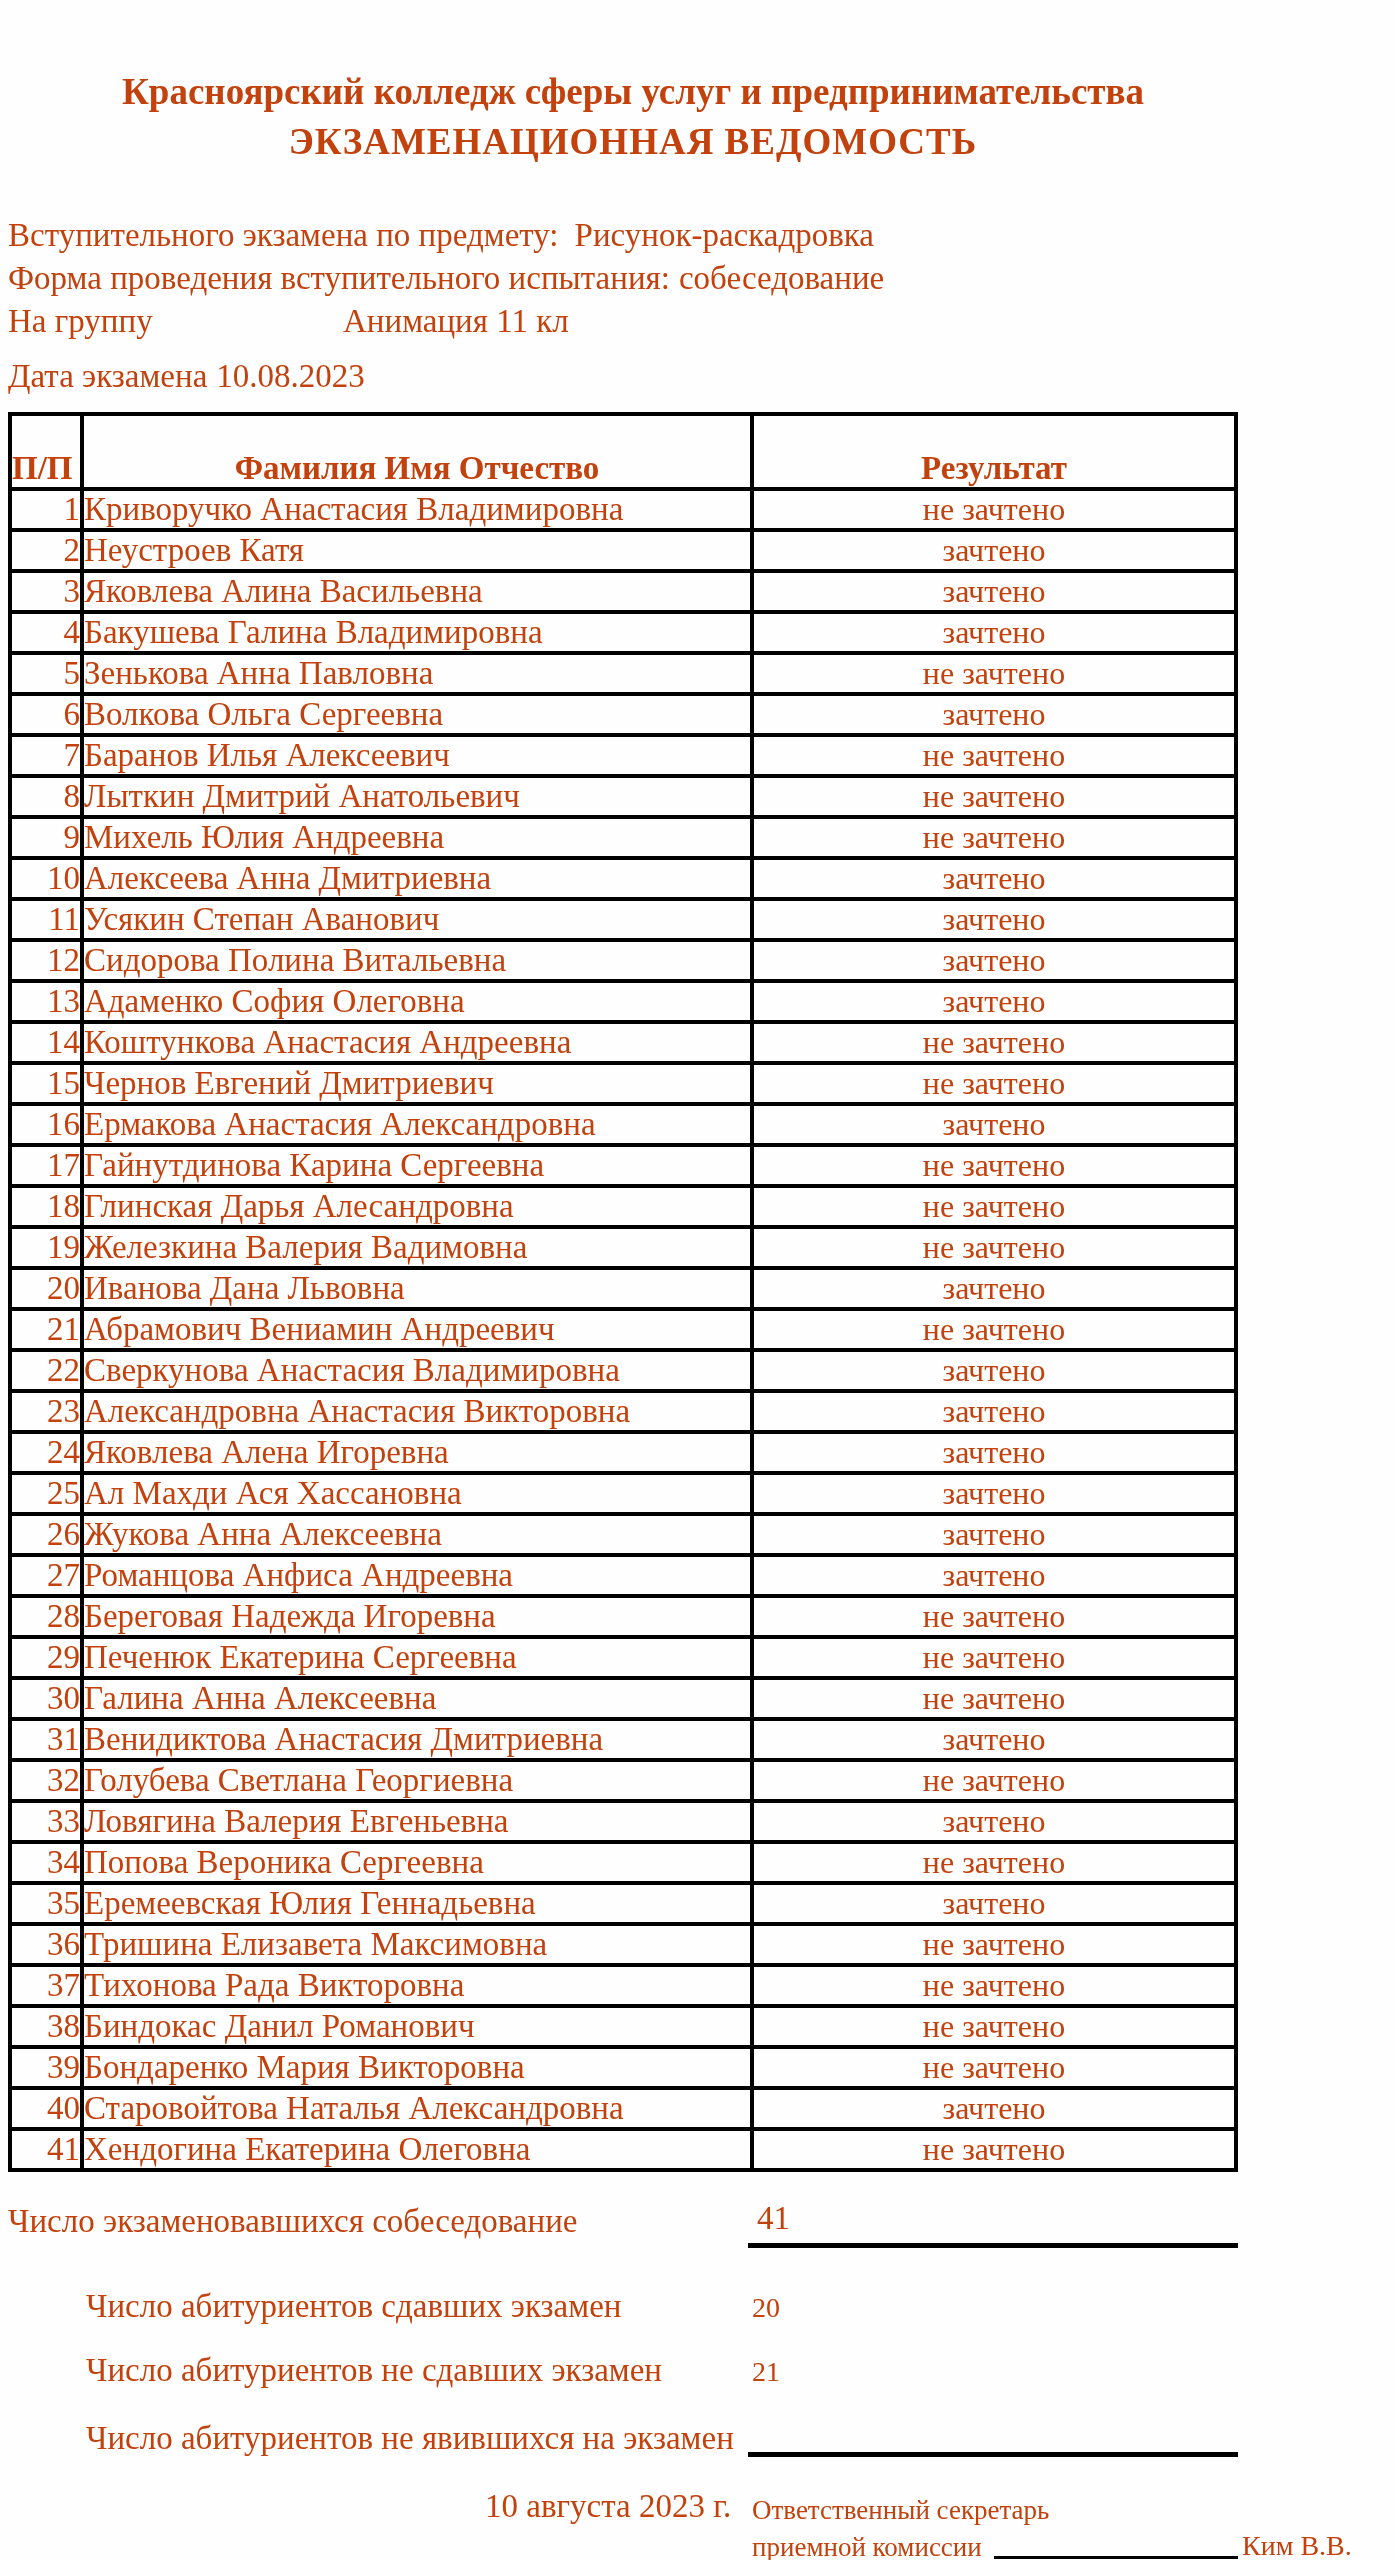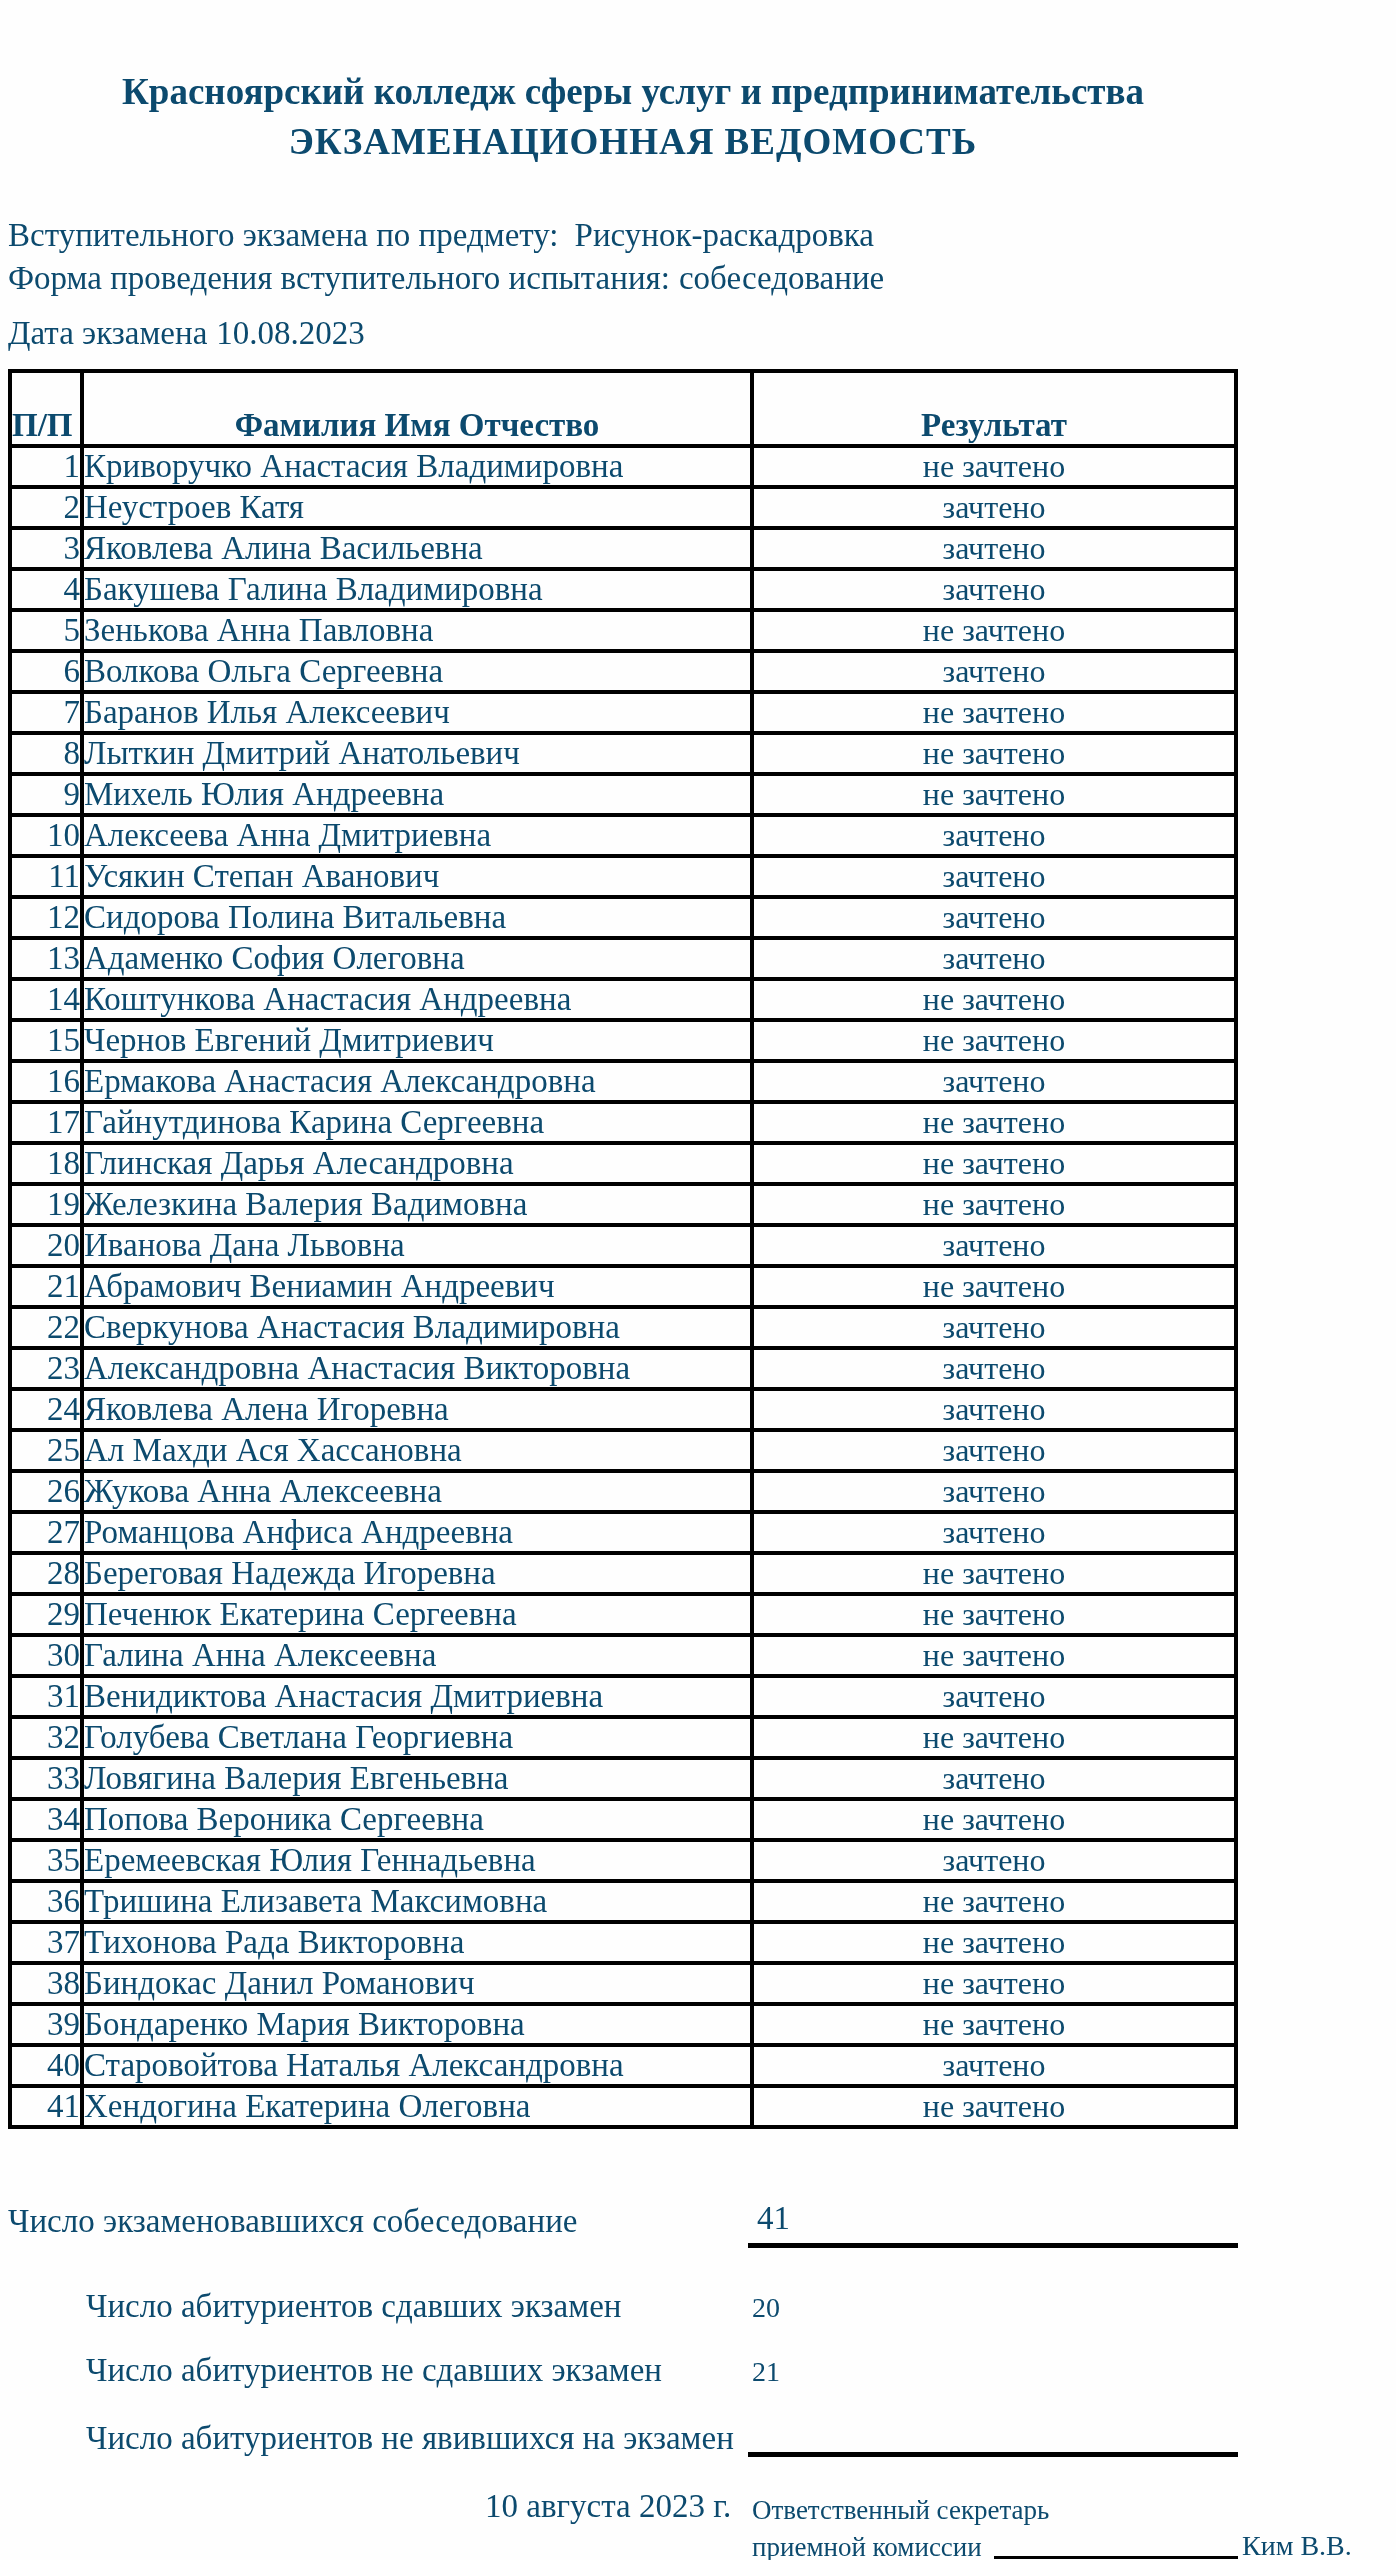--- a/index.html
+++ b/index.html
@@ -4,21 +4,21 @@
 <style>
   * { box-sizing: border-box; }
   html, body { margin: 0; padding: 0; background: #ffffff; }
 
   .page {
     position: relative;
     width: 1396px;
     height: 2560px;
     background: #fefefe;
     font-family: "Liberation Serif", "DejaVu Serif", serif;
-    color: #0c4a6e;
+    color: #c2410c;
     overflow: hidden;
   }
 
   .content {
     position: absolute;
     left: 8px;
     top: 0;
     width: 1250px;
   }
 
@@ -95,20 +95,24 @@
     <h1 class="institution">Красноярский колледж сферы услуг и предпринимательства</h1>
     <h2 class="doc-title">ЭКЗАМЕНАЦИОННАЯ ВЕДОМОСТЬ</h2>
 
     <div class="meta">
       <div class="line">
         <span>Вступительного экзамена по предмету:</span><span class="val-gap2">Рисунок-раскадровка</span>
       </div>
       <div class="line">
         <span>Форма проведения вступительного испытания:</span><span class="val-gap1">собеседование</span>
       </div>
+      <div class="line">
+        <span>На группу</span>
+        <span class="abs-val group-val">Анимация 11 кл</span>
+      </div>
       <div class="line date-line">
         <span>Дата экзамена</span><span class="date-val">10.08.2023</span>
       </div>
     </div>
 
     <table class="results">
       <thead>
         <tr>
           <th class="h-num">П/П</th>
           <th class="h-name">Фамилия Имя Отчество</th>

